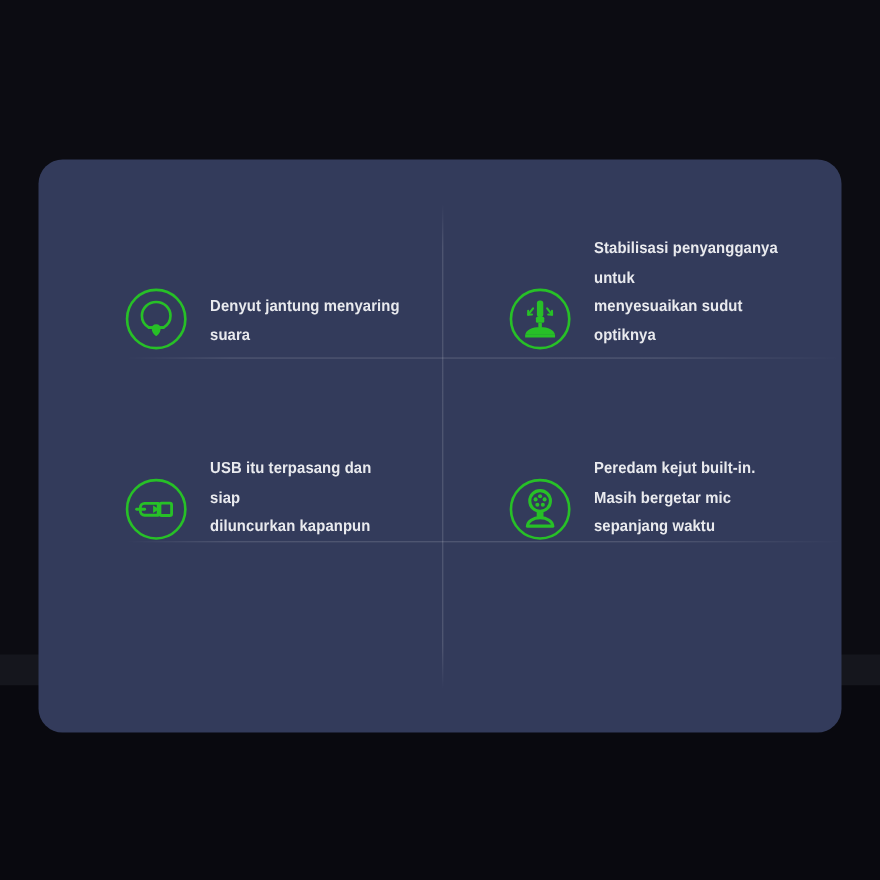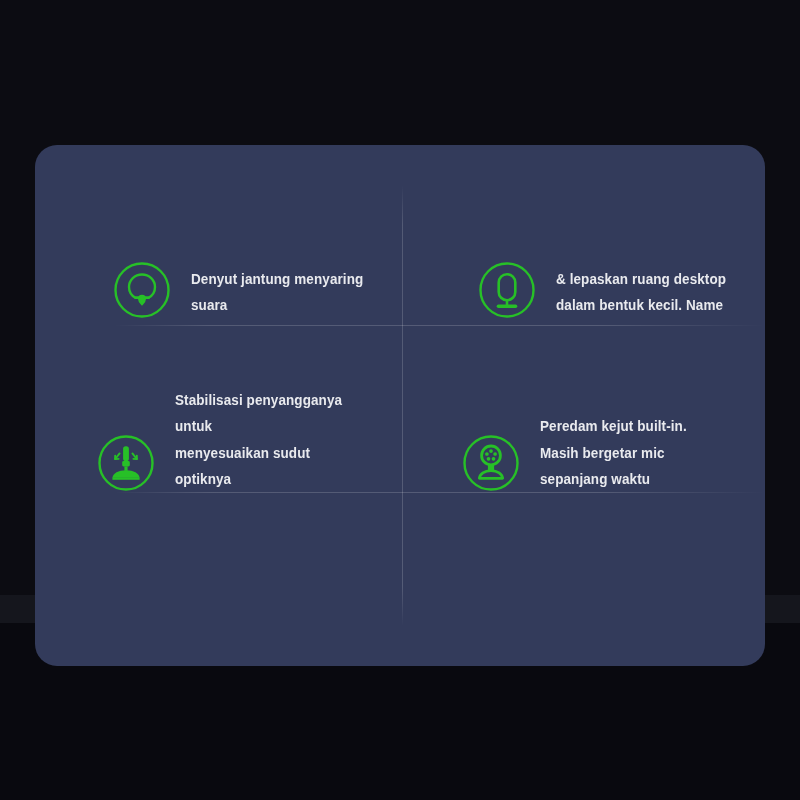--- a/index.html
+++ b/index.html
@@ -131,32 +131,20 @@
           <circle cx="29" cy="29" r="26.5" stroke="#27c027" stroke-width="2.4"></circle>
           <path d="M29 13.5c-7.2 0-13 5.6-13 12.5 0 4.6 2.6 8.6 6.4 10.8h13.2C39.4 34.6 42 30.6 42 26c0-6.9-5.8-12.5-13-12.5z" stroke="#27c027" stroke-width="2.4" stroke-linejoin="round"></path>
           <path d="M22.4 36.8h13.2" stroke="#27c027" stroke-width="2.4" stroke-linecap="round"></path>
           <path d="M29 34.6c1.9 0 3.2 1.5 3.2 3.4 0 2.4-1.7 4.3-3.2 5.6-1.5-1.3-3.2-3.2-3.2-5.6 0-1.9 1.3-3.4 3.2-3.4z" fill="#27c027" stroke="#27c027" stroke-width="1.6" stroke-linejoin="round"></path>
         </svg>
       </span>
       <div class="cell-text">Denyut jantung menyaring suara</div>
     </div>
 
 
-    <div class="cell">
-      <span class="icon-wrap">
-        <svg width="58" height="58" viewBox="0 0 58 58" fill="none">
-          <circle cx="29" cy="29" r="26.5" stroke="#27c027" stroke-width="2.4"></circle>
-          <path d="M29 13.2c-4.6 0-8.3 3.7-8.3 8.3v9.4c0 4.6 3.7 8.3 8.3 8.3s8.3-3.7 8.3-8.3v-9.4c0-4.6-3.7-8.3-8.3-8.3z" stroke="#27c027" stroke-width="2.6" stroke-linejoin="round"></path>
-          <path d="M29 39.2v4.6" stroke="#27c027" stroke-width="2.6" stroke-linecap="round"></path>
-          <path d="M20.4 45.2h17.2" stroke="#27c027" stroke-width="3.4" stroke-linecap="round"></path>
-        </svg>
-      </span>
-      <div class="cell-text">&amp; lepaskan ruang desktop
-dalam bentuk kecil. Name</div>
-    </div>
 
     <div class="cell col-right">
       <span class="icon-wrap">
         <svg width="58" height="58" viewBox="0 0 58 58" fill="none">
           <circle cx="29" cy="29" r="26.5" stroke="#27c027" stroke-width="2.4"></circle>
           <rect x="26.1" y="12.2" width="5.8" height="15" rx="2.6" fill="#27c027"></rect>
           <rect x="25.2" y="27" width="7.6" height="5.4" rx="1.4" fill="#27c027"></rect>
           <path d="M29 32.4v4.4" stroke="#27c027" stroke-width="3.2"></path>
           <path d="M15.6 43.4c0-4 6-7.2 13.4-7.2s13.4 3.2 13.4 7.2H15.6z" fill="#27c027"></path>
           <path d="M15.4 43.2h27.2v2.6H15.4z" fill="#27c027"></path>
@@ -165,20 +153,33 @@
             <path d="M18.2 21.6l-.1 3.5 3.5-.2"></path>
             <path d="M35.4 19.4l4.4 5.6"></path>
             <path d="M39.8 21.6l.1 3.5-3.5-.2"></path>
           </g>
         </svg>
       </span>
       <div class="cell-text">Stabilisasi penyangganya untuk
 menyesuaikan sudut optiknya</div>
     </div>
 
+    <div class="cell">
+      <span class="icon-wrap">
+        <svg width="58" height="58" viewBox="0 0 58 58" fill="none">
+          <circle cx="29" cy="29" r="26.5" stroke="#27c027" stroke-width="2.4"></circle>
+          <path d="M11.2 29h7.3" stroke="#27c027" stroke-width="2.6" stroke-linecap="round"></path>
+          <path d="M18.4 23.6h12.4v10.8H18.4c-2.1 0-3.8-1.7-3.8-3.8v-3.2c0-2.1 1.7-3.8 3.8-3.8z" stroke="#27c027" stroke-width="2.6" stroke-linejoin="round"></path>
+          <path d="M26.2 25.6l5.4 3.4-5.4 3.4v-6.8z" fill="#27c027"></path>
+          <rect x="32.4" y="23.4" width="10.6" height="11.2" rx="1.6" stroke="#27c027" stroke-width="2.6" stroke-linejoin="round"></rect>
+        </svg>
+      </span>
+      <div class="cell-text">USB itu terpasang dan siap
+diluncurkan kapanpun</div>
+    </div>
 
     <div class="cell col-right">
       <span class="icon-wrap">
         <svg width="58" height="58" viewBox="0 0 58 58" fill="none">
           <circle cx="29" cy="29" r="26.5" stroke="#27c027" stroke-width="2.4"></circle>
           <circle cx="29" cy="21.4" r="9.4" stroke="#27c027" stroke-width="2.8"></circle>
           <g fill="#27c027">
             <circle cx="29" cy="17.1" r="1.85"></circle>
             <circle cx="24.9" cy="20.0" r="1.85"></circle>
             <circle cx="33.1" cy="20.0" r="1.85"></circle>

